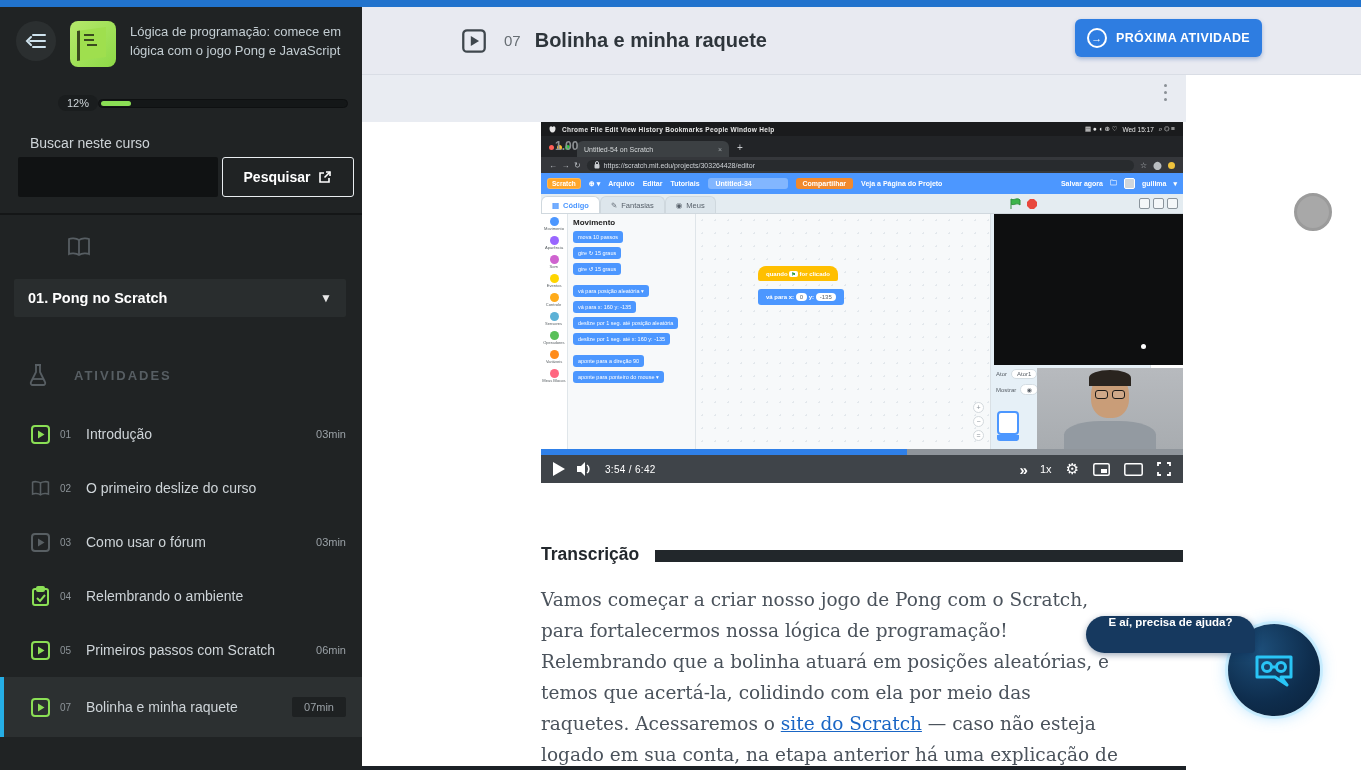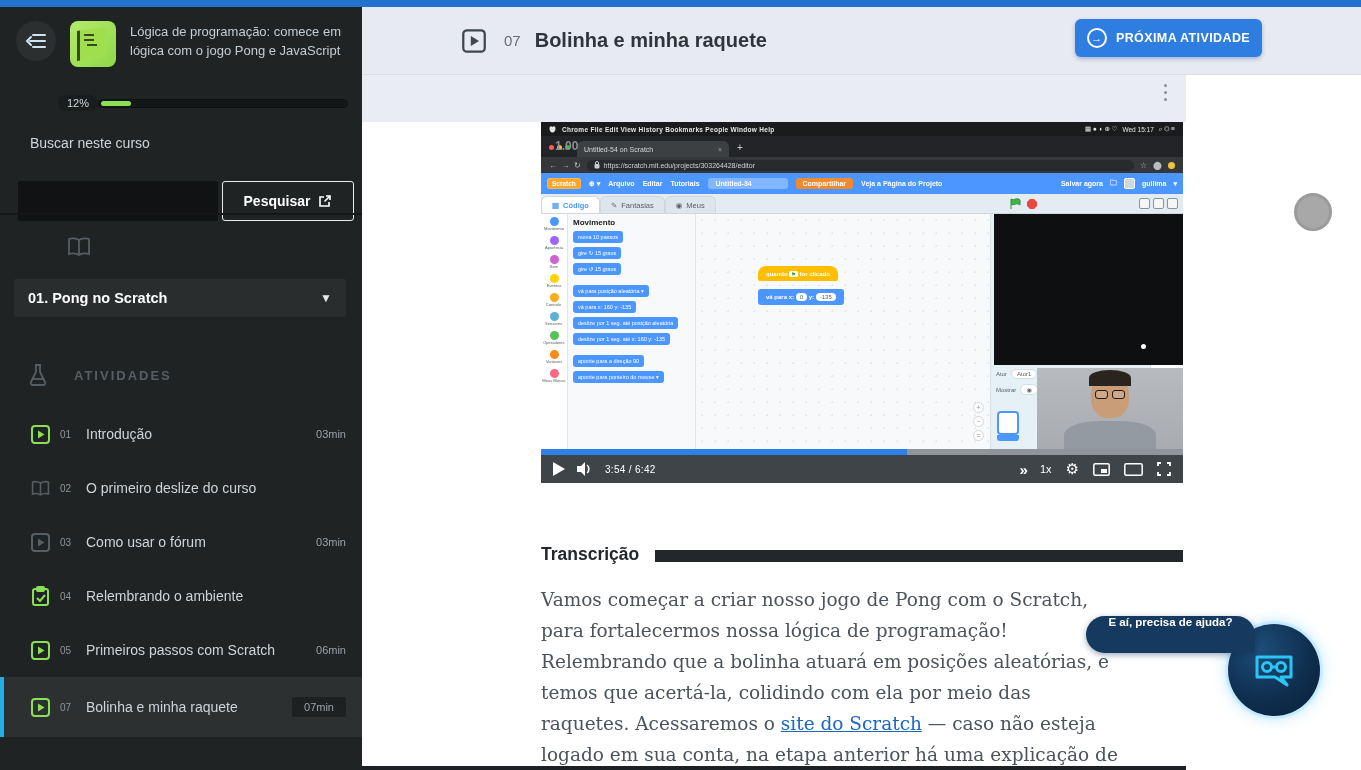--- a/index.html
+++ b/index.html
@@ -19,21 +19,21 @@
   .course-logo:before { content:""; position:absolute; left:7px; top:8px; width:26px; height:30px;
     background:#9fdf4e; border-left:3px solid #3a4a1f; transform:skewY(-8deg); }
   .course-logo:after { content:""; position:absolute; left:14px; top:13px; width:10px; height:2px;
     background:#3a4a1f; box-shadow:0 5px 0 #3a4a1f, 3px 10px 0 #3a4a1f; }
   .course-title { font-size:13px; line-height:1.45; color:#c3cdd2; padding-top:2px; }
   .progress-row { position:absolute; left:58px; top:88px; width:290px; display:flex; align-items:center; }
   .progress-badge { font-size:11px; color:#cfd6da; background:#1a1d1e; border-radius:8px; padding:2px 9px; }
   .progress-track { flex:1; height:9px; border-radius:5px; background:#141718; border:1px solid #0e1011; position:relative; }
   .progress-fill { position:absolute; left:2px; top:1px; height:5px; width:12%; border-radius:3px; background:var(--green); }
   .search-label { position:absolute; left:18px; top:128px; font-size:14px; color:#ced4d8;margin-left:12px; }
-  .search-row { position:absolute; left:18px; top:150px; width:336px; display:flex; gap:4px;margin-top:24px; }
+  .search-row { position:absolute; left:18px; top:150px; width:336px; display:flex; gap:4px; }
   .search-input { width:200px; height:40px; background:#101213; border:none; border-radius:2px; color:#dfe3e6; padding:0 10px; font-size:13px; }
   .search-btn { width:132px; height:40px; background:transparent; border:1px solid #e9edf0; border-radius:3px;
     color:#fff; font-weight:bold; font-size:14px; display:flex; align-items:center; justify-content:center; gap:8px; cursor:pointer; }
   .sb-divider { position:absolute; left:0; top:206px; width:362px; height:2px; background:#141617; }
   .section-row { position:absolute; left:28px; display:flex; align-items:center; gap:26px; color:#575e63; }
   .section-label { font-size:13px; font-weight:bold; letter-spacing:2px; }
   #aula-row { top:230px;flex-direction:column; }
   #atividades-row { top:356px; }
   .lesson-select { position:absolute; left:14px; top:272px; width:332px; height:38px; background:#292d2e; border-radius:2px;
     display:flex; align-items:center; justify-content:space-between; padding:0 14px; cursor:pointer; }

